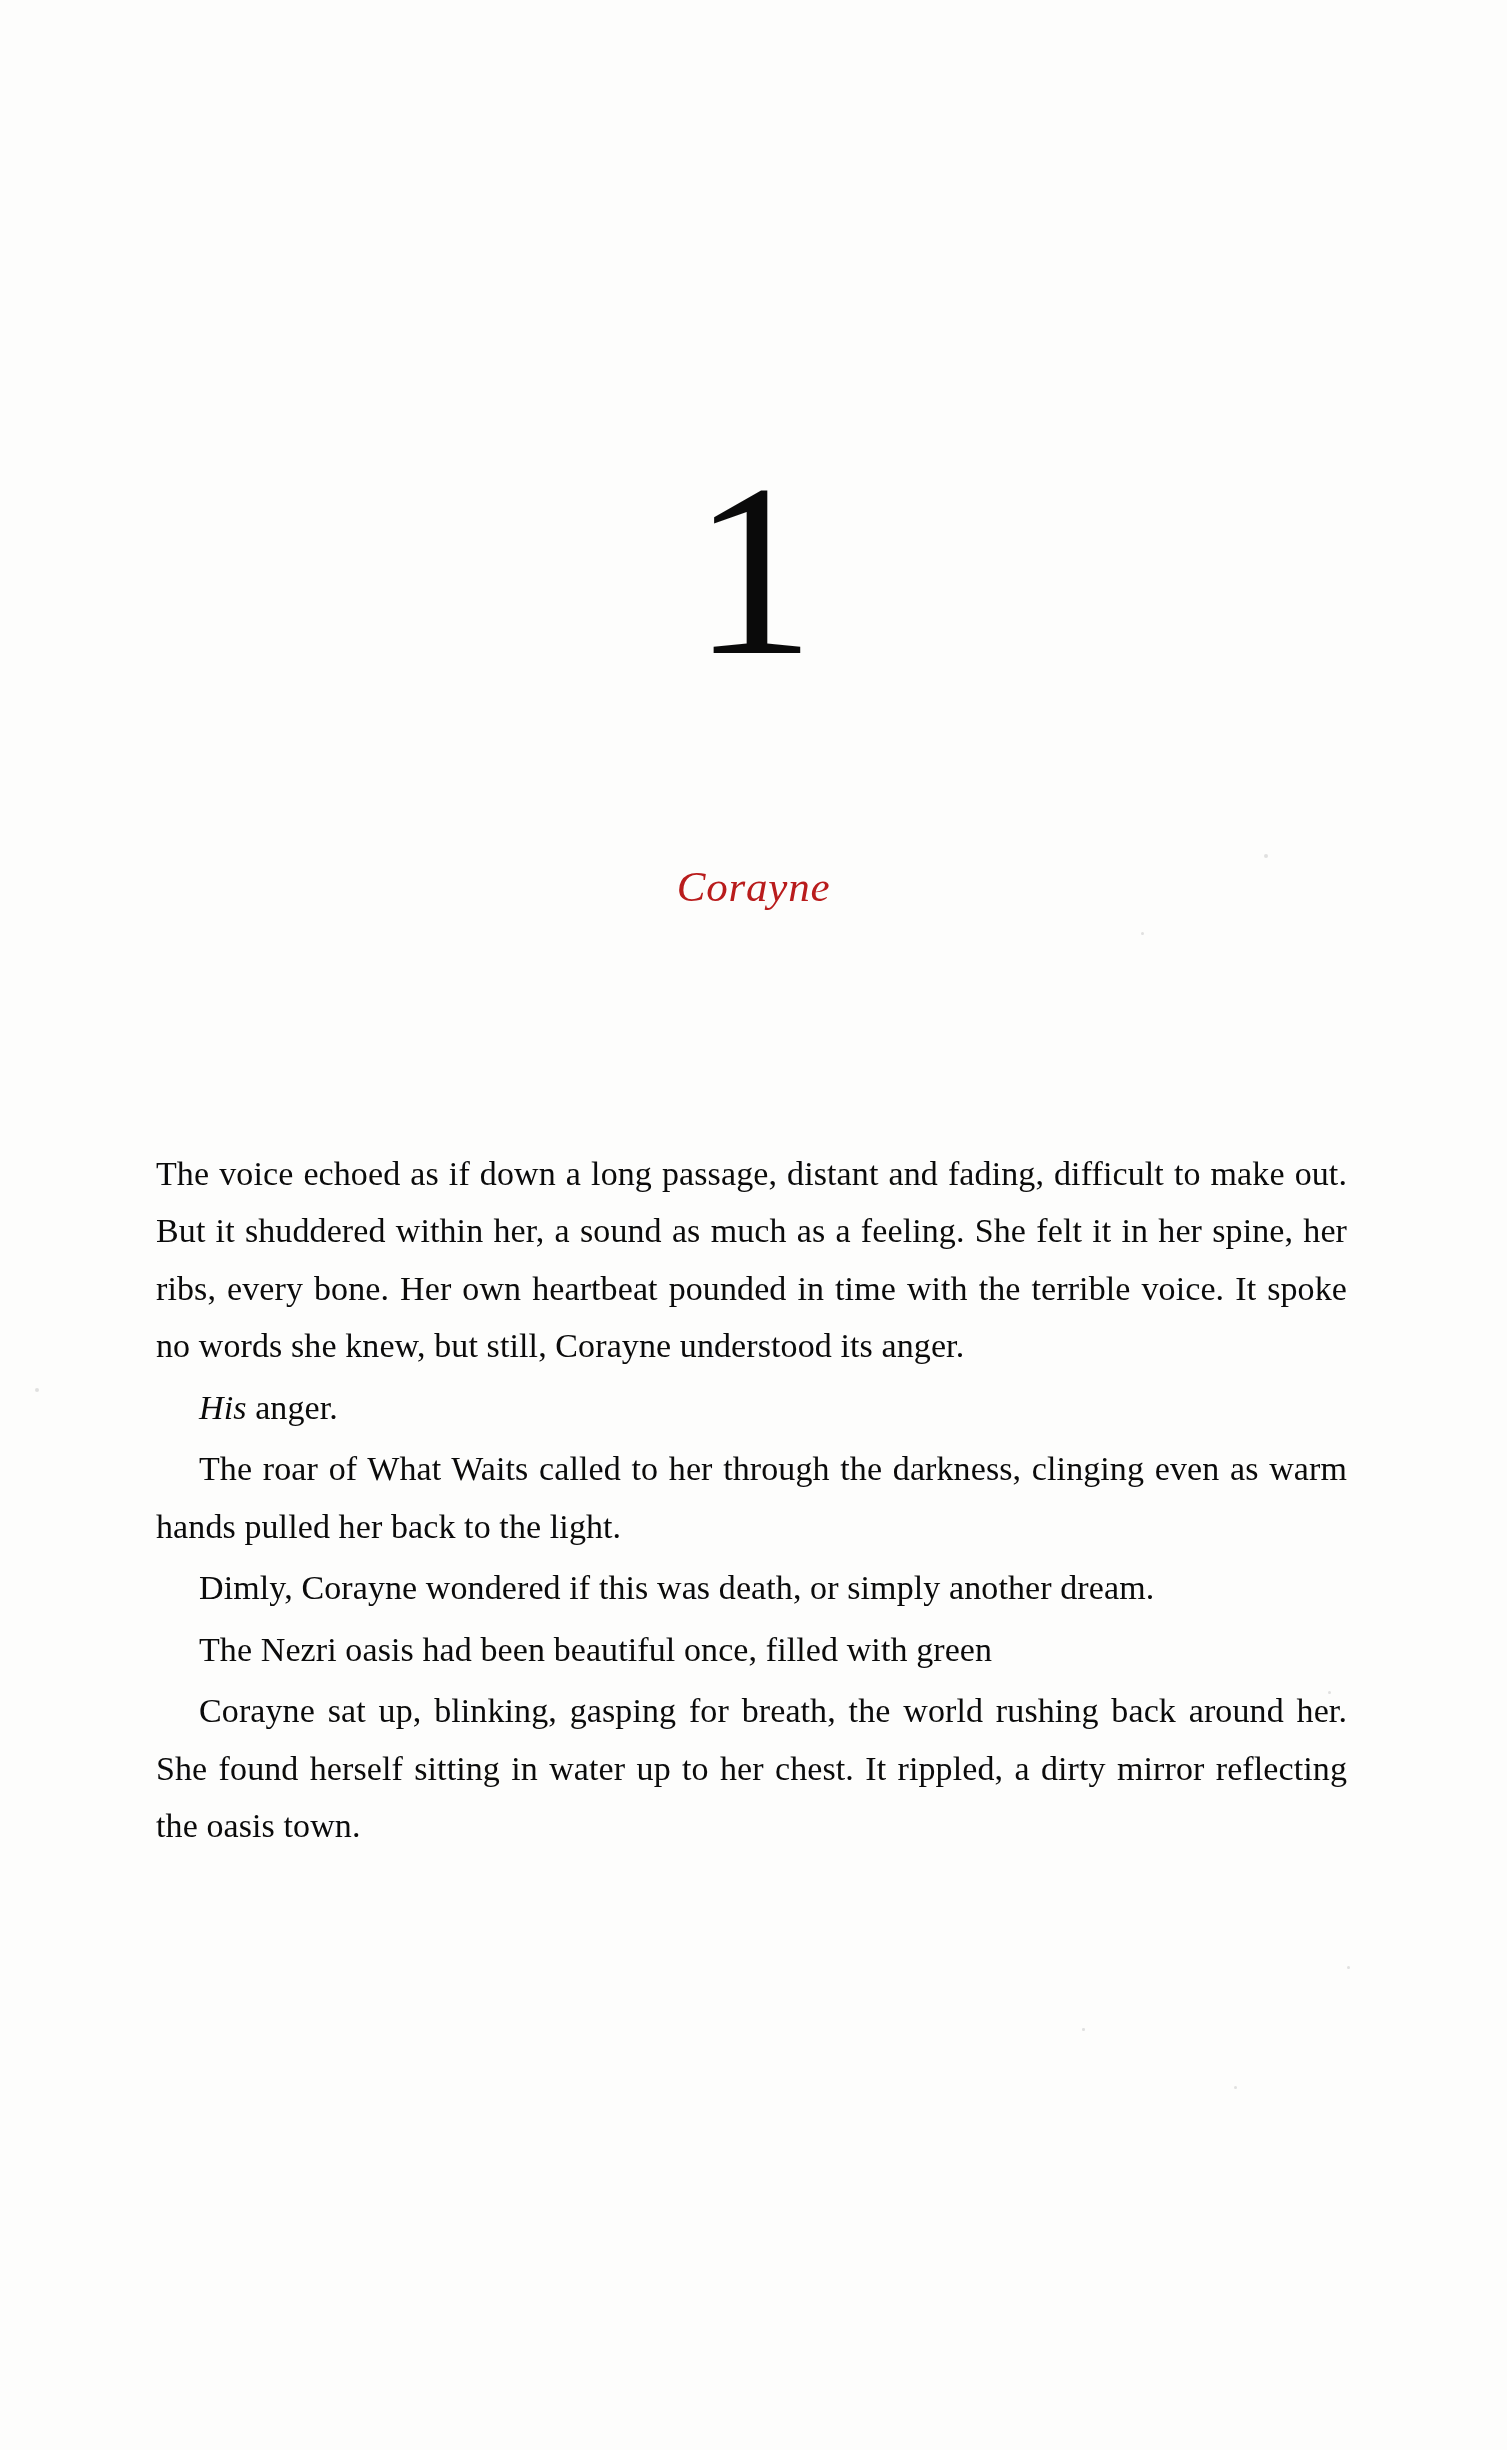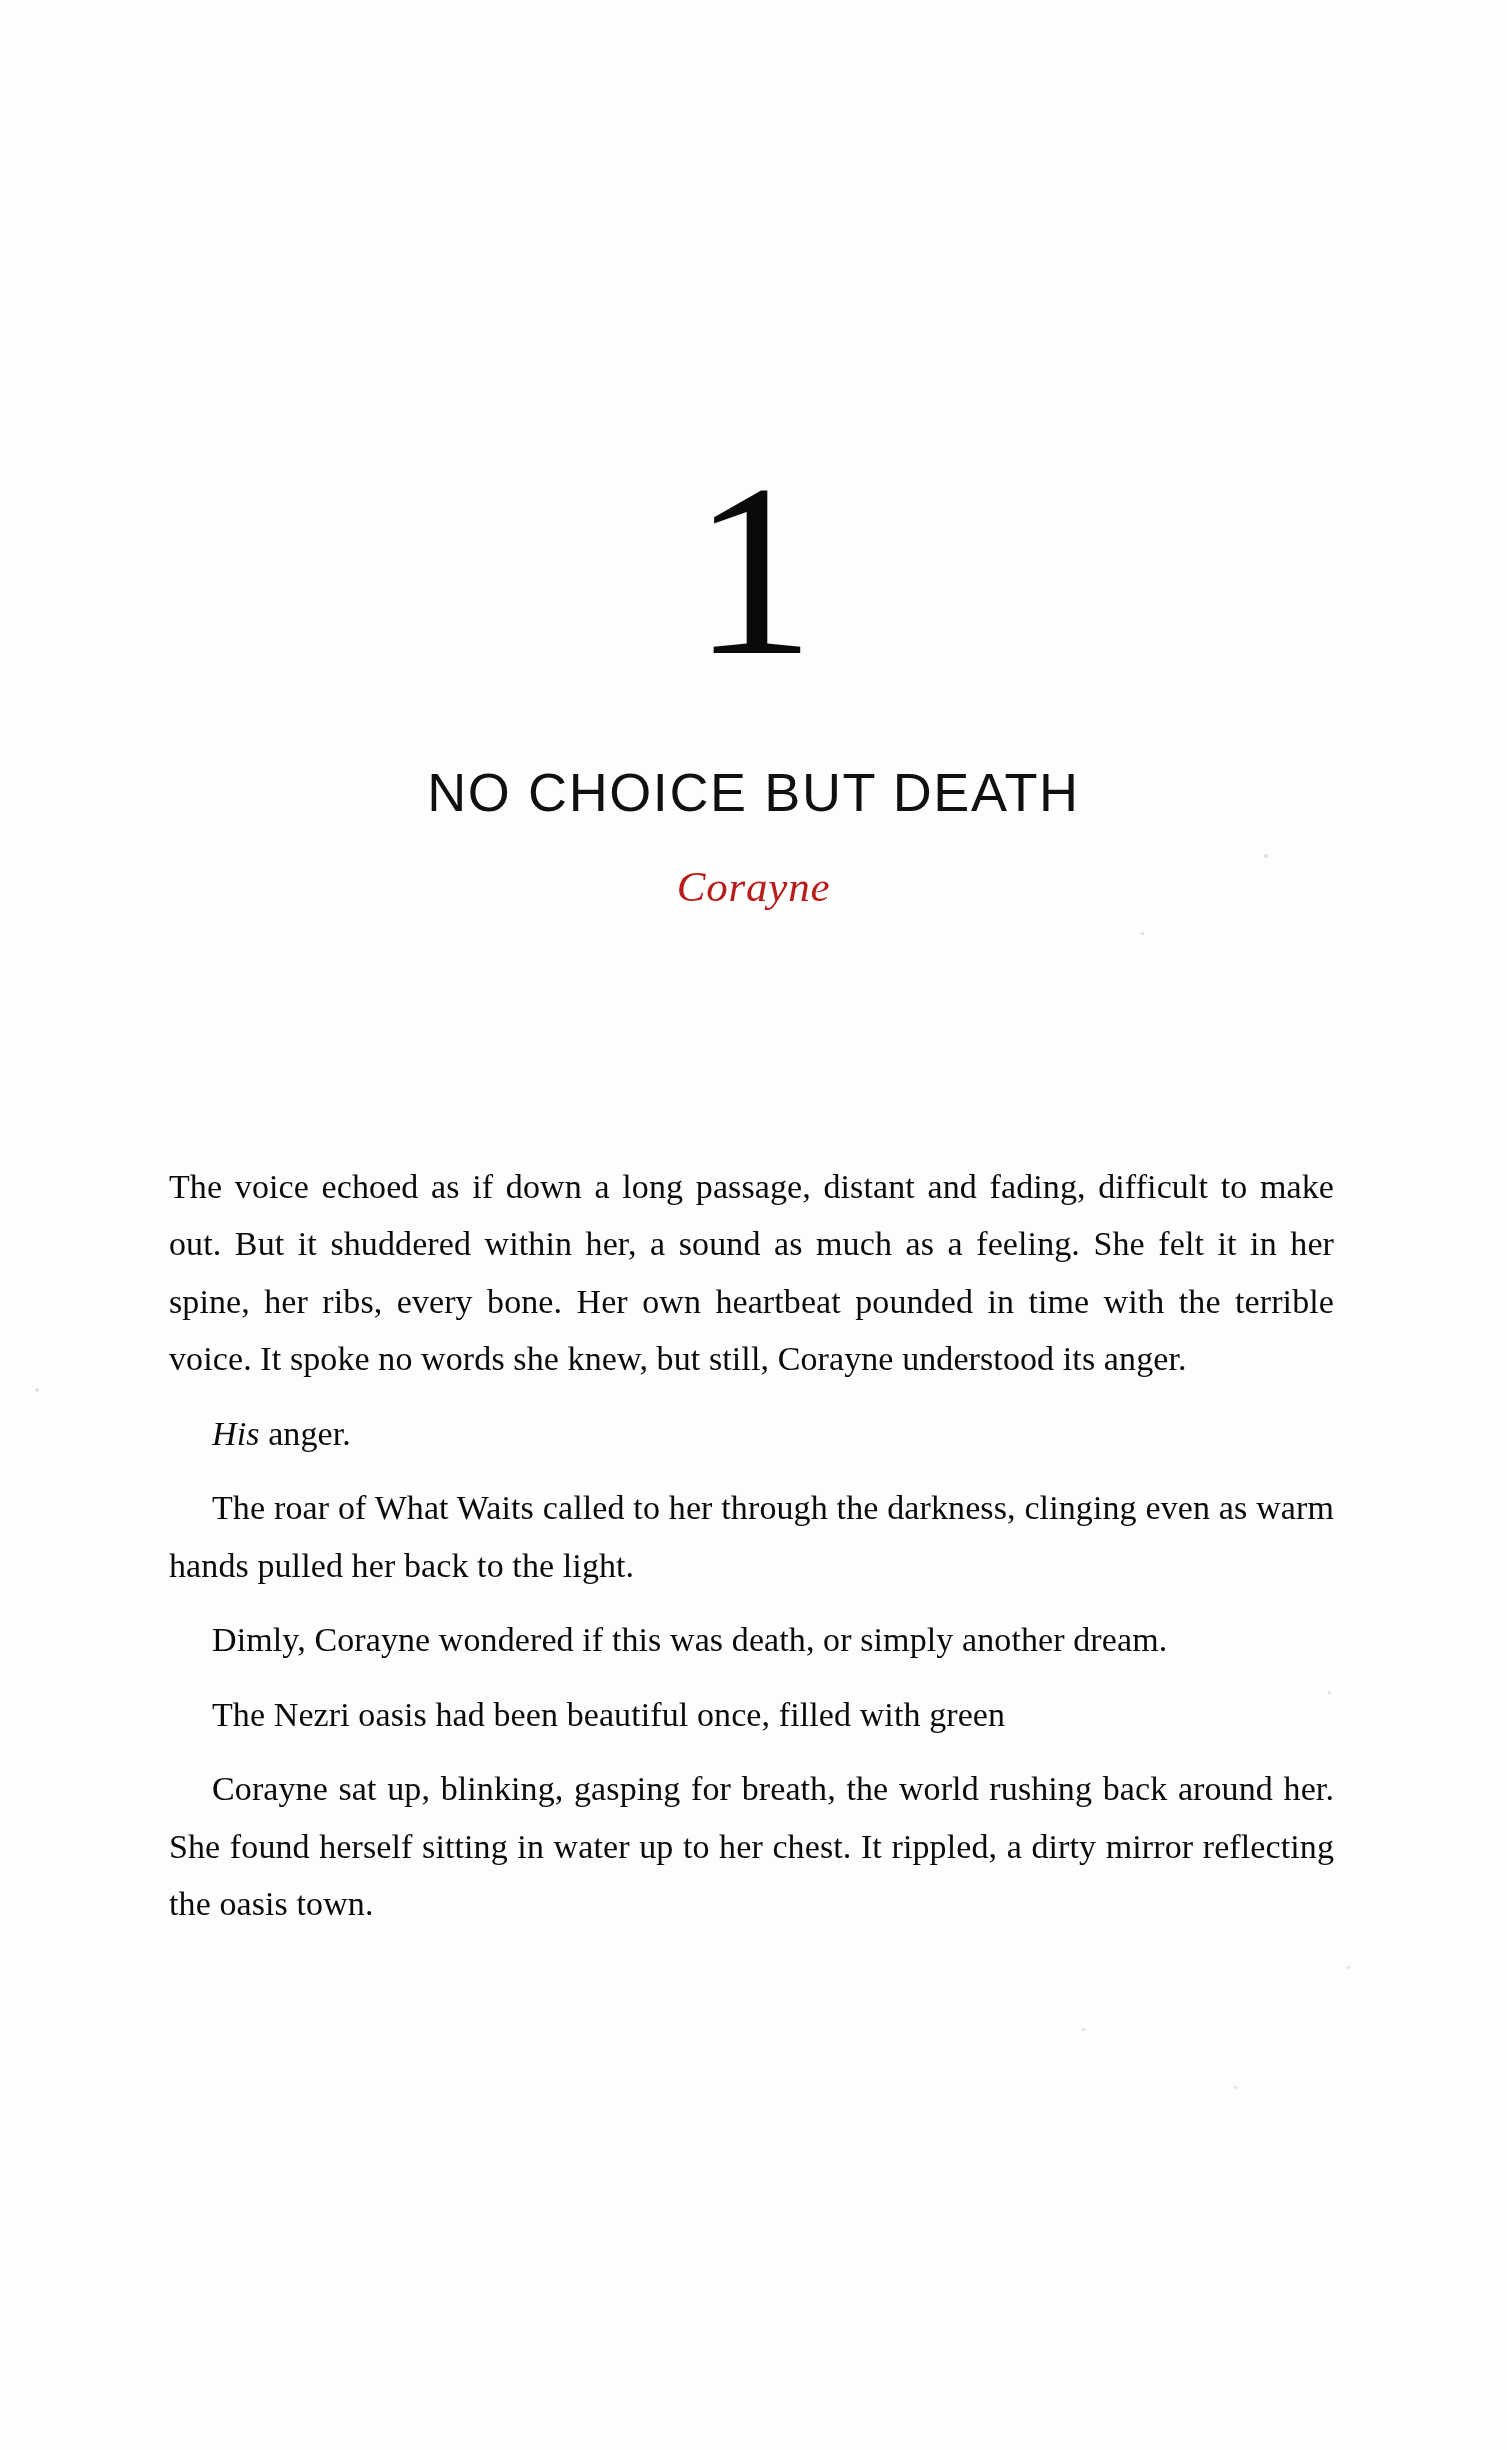--- a/index.html
+++ b/index.html
@@ -70,21 +70,21 @@
     width: 1199px;
     font-size: 34px;
     line-height: 1.69;
     text-align: justify;
     text-justify: inter-word;
     color: #0b0b0b;
     letter-spacing: 0.1px;
   }
 
   .body-text p {
-    margin: 17px;
+    margin: 4px;
     text-indent: 0;
   }
   .body-text p.indent {
     text-indent: 43px;
   }
   .body-text p.last {
     text-align: justify;
   }
 
   em { }
@@ -97,21 +97,20 @@
     opacity: .55;
   }
 </style>
 </head>
 <body>
 
 <div class="page">
 
   <div class="chapter-number">1</div>
 
-  <div class="chapter-title">NO CHOICE BUT DEATH</div>
 
   <div class="chapter-subtitle">Corayne</div>
 
   <div class="body-text">
     <p>The voice echoed as if down a long passage, distant and fading, difficult to make out. But it shuddered within her, a sound as much as a feeling. She felt it in her spine, her ribs, every bone. Her own heartbeat pounded in time with the terrible voice. It spoke no words she knew, but still, Corayne understood its anger.</p>
     <p class="indent"><em>His</em> anger.</p>
     <p class="indent">The roar of What Waits called to her through the darkness, clinging even as warm hands pulled her back to the light.</p>
     <p class="indent">Dimly, Corayne wondered if this was death, or simply another dream.</p>
     <p class="indent last">The Nezri oasis had been beautiful once, filled with green</p>
     <p class="indent">Corayne sat up, blinking, gasping for breath, the world rushing back around her. She found herself sitting in water up to her chest. It rippled, a dirty mirror reflecting the oasis town.</p>

